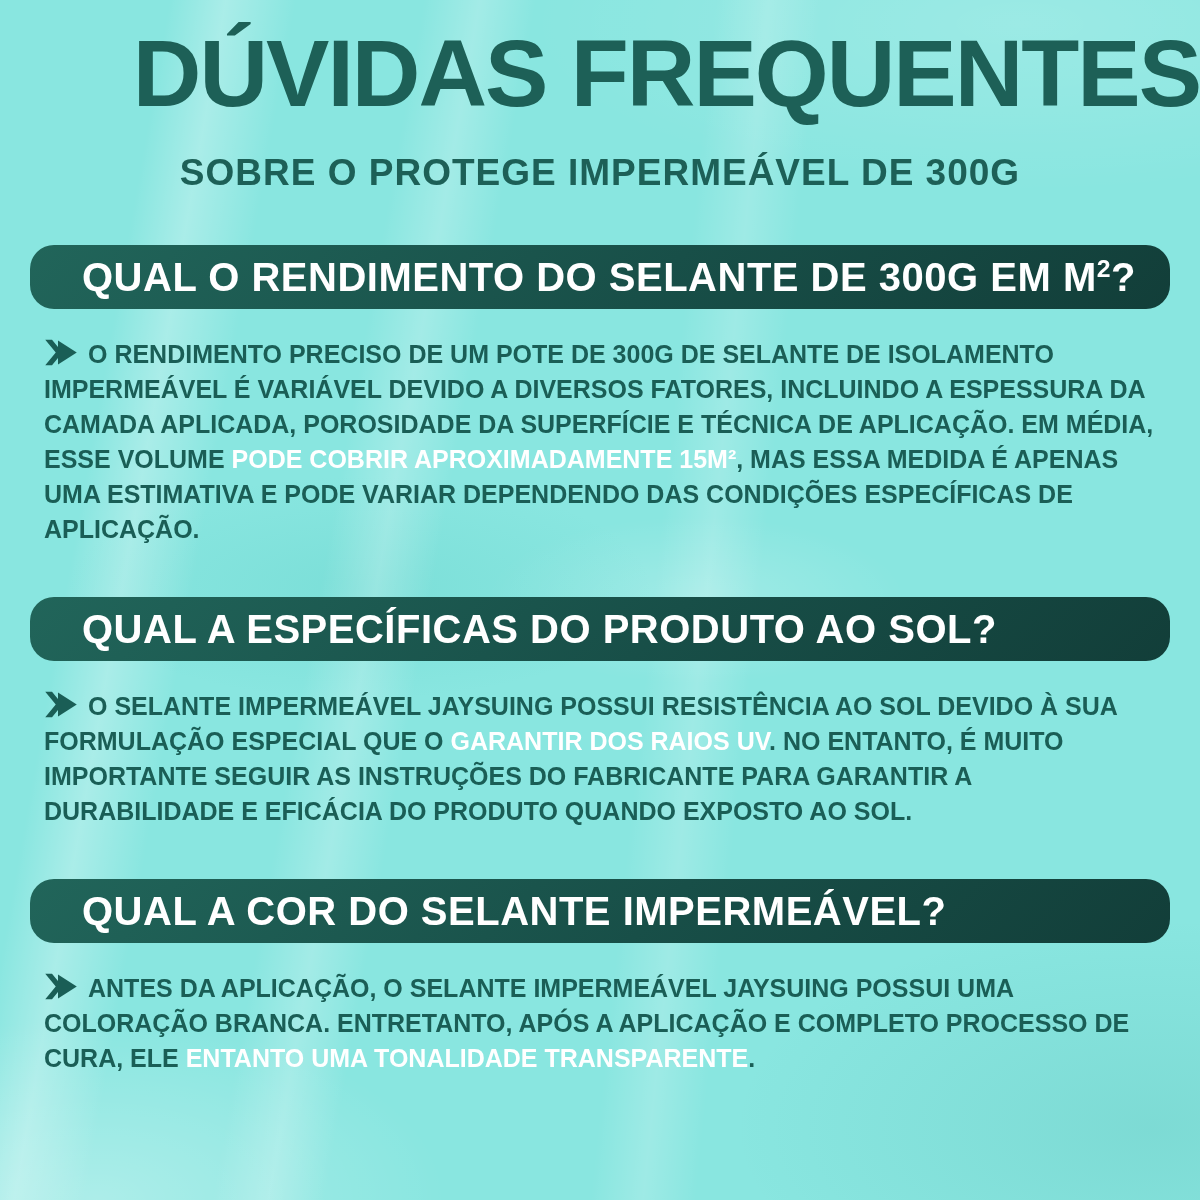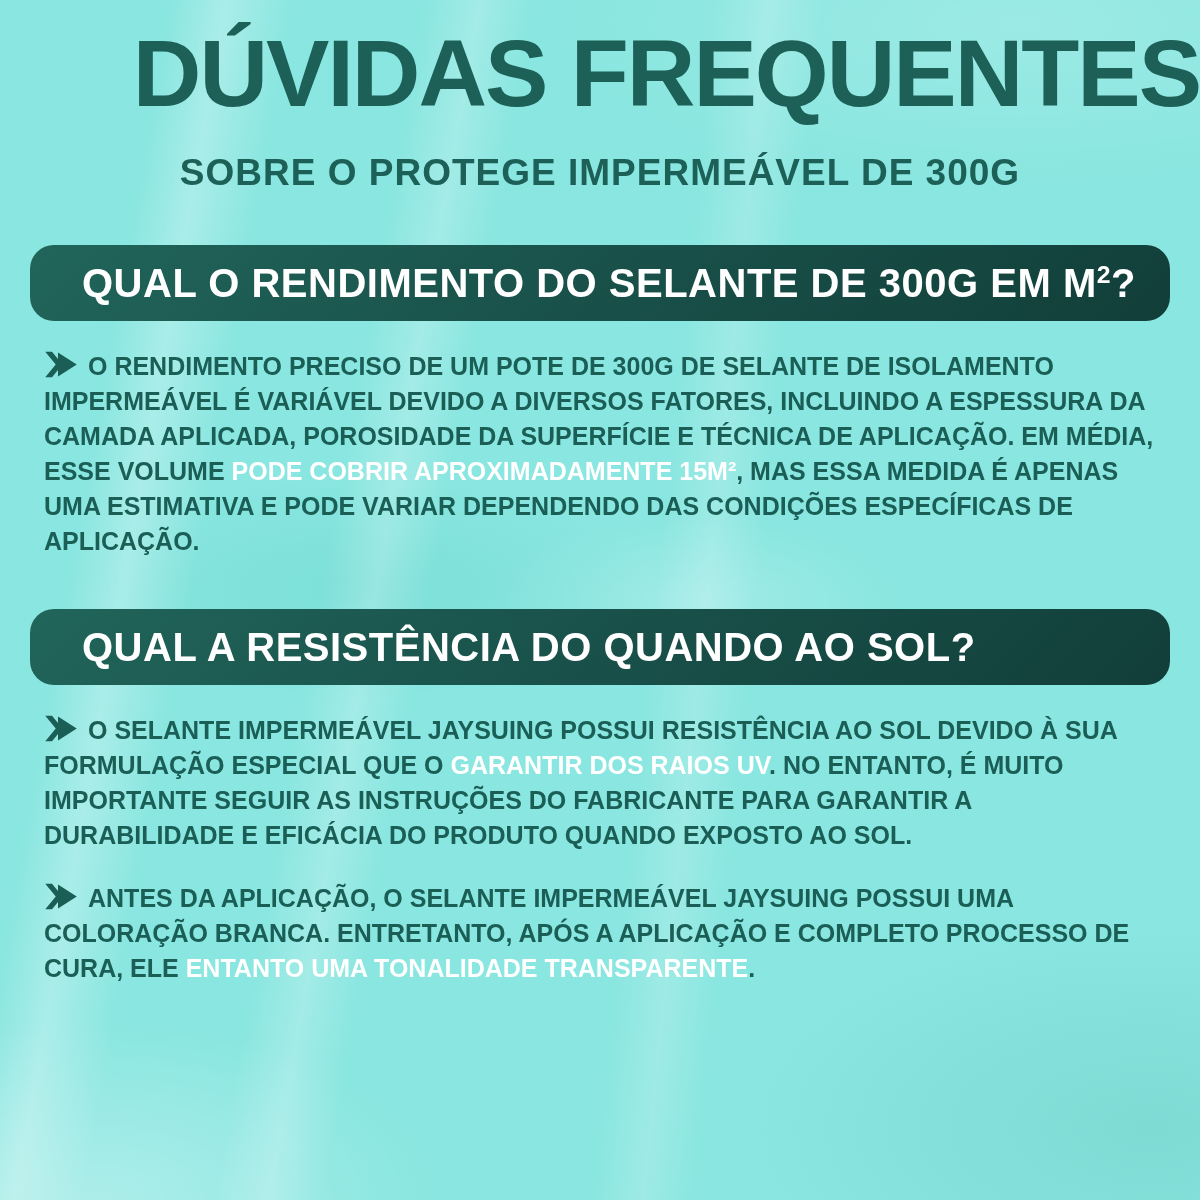--- a/index.html
+++ b/index.html
@@ -29,21 +29,21 @@
     margin:30px 0 0 0;
     text-align:center;
     font-size:37px;line-height:1.2;font-weight:bold;letter-spacing:1px;
     color:#1d6057;white-space:nowrap;
   }
 
   .banner{
     margin:50px 30px 0 30px;
     background:linear-gradient(135deg,#21655a 0%,#184f48 55%,#123e39 100%);
     border-radius:24px;
-    padding:18px 52px;
+    padding:12px 52px;
     box-sizing:border-box;
   }
   .banner .q{
     color:#ffffff;font-size:40px;font-weight:bold;letter-spacing:0.5px;
     line-height:1;white-space:nowrap;
   }
   .banner .q sup{font-size:0.62em;vertical-align:super;line-height:0;}
 
   .answer{
     margin:28px 46px 0 44px;
@@ -73,33 +73,36 @@
         <svg width="34" height="27" viewBox="0 0 44 36" aria-hidden="true">
           <path d="M1,1 L10,1 L24,18 L10,35 L1,35 L15,18 Z" fill="#1a5e56"></path>
           <path d="M18,2 L43,18 L18,34 Z" fill="#1a5e56"></path>
         </svg>
       </span><span><span>O RENDIMENTO PRECISO DE UM POTE DE 300G DE SELANTE DE ISOLAMENTO IMPERMEÁVEL É VARIÁVEL DEVIDO A DIVERSOS FATORES, INCLUINDO A ESPESSURA DA CAMADA APLICADA, POROSIDADE DA SUPERFÍCIE E TÉCNICA DE APLICAÇÃO. EM MÉDIA, ESSE VOLUME </span><span class="hl">PODE COBRIR APROXIMADAMENTE 15M²</span><span>, MAS ESSA MEDIDA É APENAS UMA ESTIMATIVA E PODE VARIAR DEPENDENDO DAS CONDIÇÕES ESPECÍFICAS DE APLICAÇÃO.</span></span>
     </p>
   </section>
 
   <section>
     <div class="banner">
-      <span class="q"><span>QUAL A RESISTÊNCIA DO QUANDO AO SOL?</span></span>
+      <span class="q"><span>QUAL A ESPECÍFICAS DO PRODUTO AO SOL?</span></span>
     </div>
     <p class="answer">
       <span class="bullet-icon">
         <svg width="34" height="27" viewBox="0 0 44 36" aria-hidden="true">
           <path d="M1,1 L10,1 L24,18 L10,35 L1,35 L15,18 Z" fill="#1a5e56"></path>
           <path d="M18,2 L43,18 L18,34 Z" fill="#1a5e56"></path>
         </svg>
       </span><span><span>O SELANTE IMPERMEÁVEL JAYSUING POSSUI RESISTÊNCIA AO SOL DEVIDO À SUA FORMULAÇÃO ESPECIAL QUE O </span><span class="hl">GARANTIR DOS RAIOS UV</span><span>. NO ENTANTO, É MUITO IMPORTANTE SEGUIR AS INSTRUÇÕES DO FABRICANTE PARA GARANTIR A DURABILIDADE E EFICÁCIA DO PRODUTO QUANDO EXPOSTO AO SOL.</span></span>
     </p>
   </section>
 
   <section>
+    <div class="banner">
+      <span class="q"><span>QUAL A COR DO SELANTE IMPERMEÁVEL?</span></span>
+    </div>
     <p class="answer">
       <span class="bullet-icon">
         <svg width="34" height="27" viewBox="0 0 44 36" aria-hidden="true">
           <path d="M1,1 L10,1 L24,18 L10,35 L1,35 L15,18 Z" fill="#1a5e56"></path>
           <path d="M18,2 L43,18 L18,34 Z" fill="#1a5e56"></path>
         </svg>
       </span><span><span>ANTES DA APLICAÇÃO, O SELANTE IMPERMEÁVEL JAYSUING POSSUI UMA COLORAÇÃO BRANCA. ENTRETANTO, APÓS A APLICAÇÃO E COMPLETO PROCESSO DE CURA, ELE </span><span class="hl">ENTANTO UMA TONALIDADE TRANSPARENTE</span><span>.</span></span>
     </p>
   </section>
 

